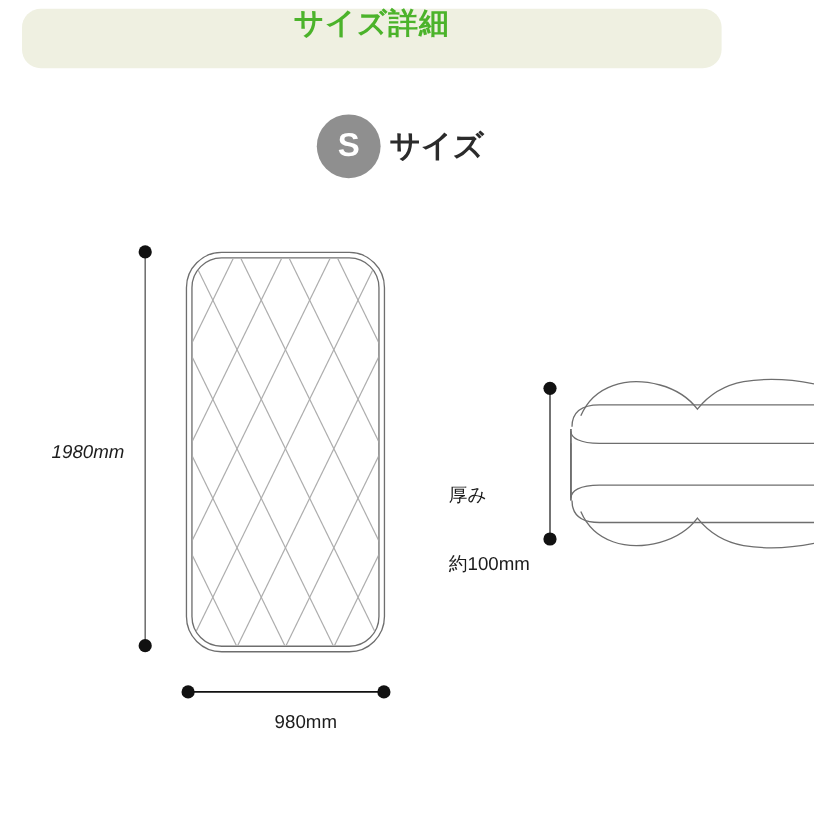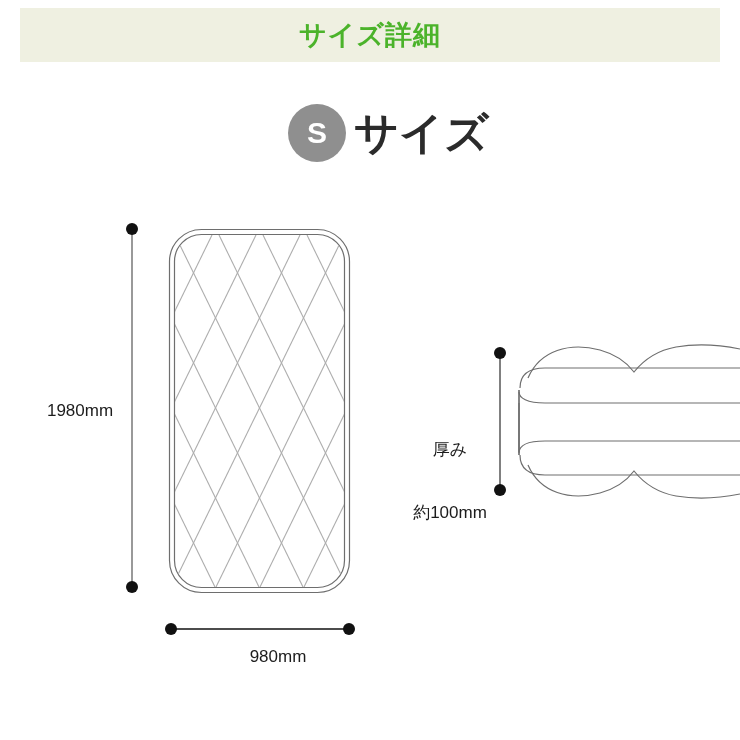--- a/index.html
+++ b/index.html
@@ -18,26 +18,27 @@
     position: relative;
     width: 740px;
     height: 740px;
   }
 
   
   .banner {
     position: absolute;
     left: 20px;
     top: 8px;
-    width: 700px;
+    width: 636px;
     height: 54px;
     background: #eff0e1;
     display: flex;
-    align-items: center;
+    align-items: flex-start;
     justify-content: center;
+    border-radius: 17px;
   }
   .banner-title {
     color: #4bb32a;
     font-size: 27px;
     font-weight: bold;
     letter-spacing: 1px;
     line-height: 1;
   }
 
   
@@ -56,21 +57,21 @@
     color: #ffffff;
     display: flex;
     align-items: center;
     justify-content: center;
     font-size: 30px;
     font-weight: bold;
     line-height: 1;
   }
   .size-label {
     margin-left: 8px;
-    font-size: 44px;
+    font-size: 28px;
     font-weight: bold;
     color: #2b2b2b;
     line-height: 1;
   }
 
   
   .diagram {
     position: absolute;
     left: 0;
     top: 0;
@@ -85,32 +86,33 @@
     font-size: 17px;
     color: #1c1c1c;
     line-height: 1.25;
     white-space: pre;
   }
   #label-length {
     left: 40px;
     top: 400px;
     width: 80px;
     text-align: center;
+    font-style: italic;
   }
   #label-width {
     left: 188px;
     top: 646px;
     width: 180px;
     text-align: center;
   }
   #label-thickness {
     left: 408px;
     top: 396px;
     width: 84px;
-    text-align: center;
+    text-align: left;
   }
 </style>
 </head>
 <body>
 
 <div id="page">
 
   <div class="banner">
     <div class="banner-title">サイズ詳細</div>
   </div>

